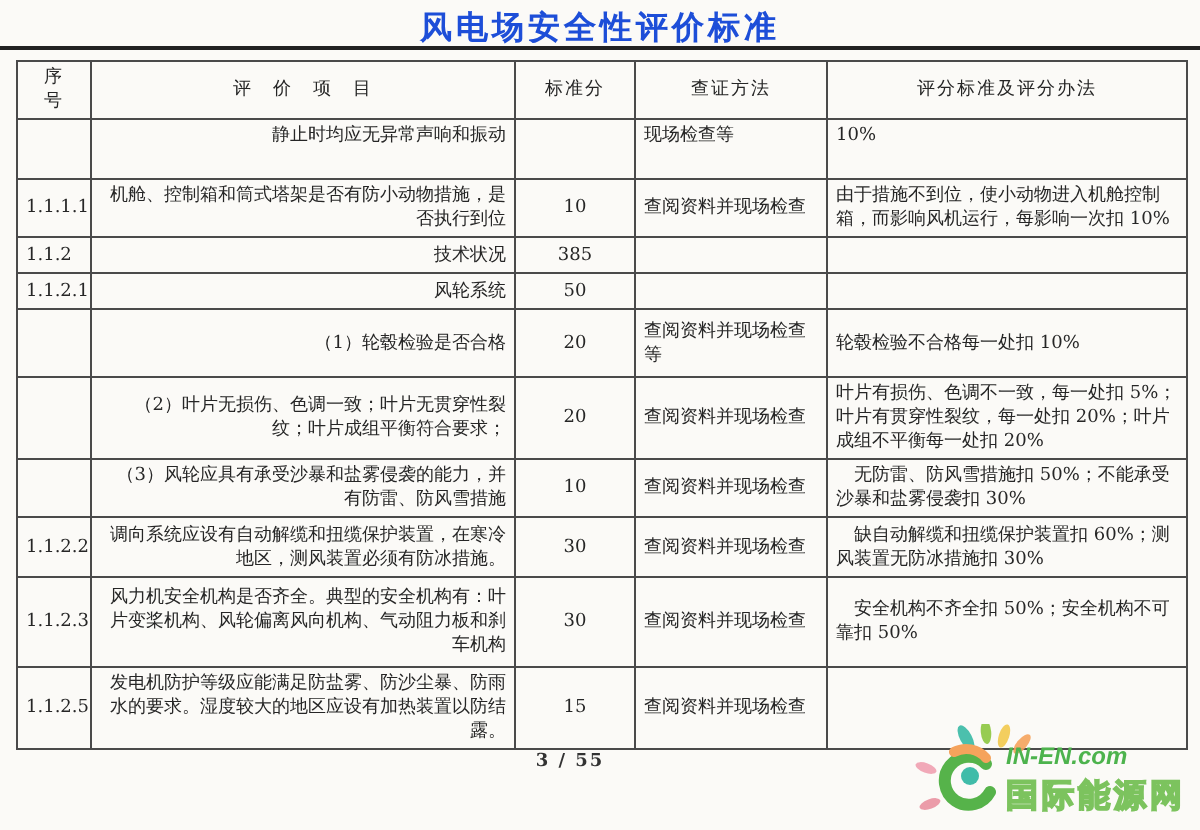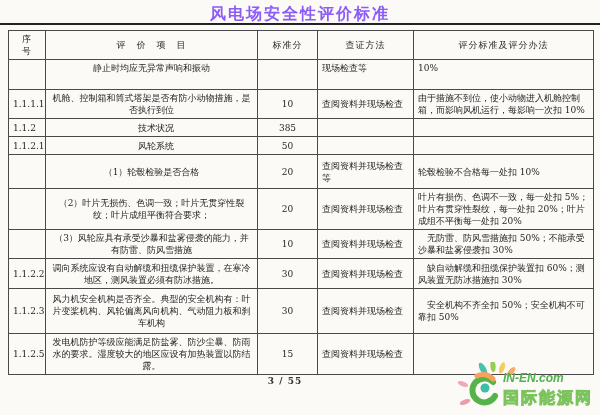--- a/index.html
+++ b/index.html
@@ -6,42 +6,42 @@
   body{
     width:600px;height:415px;position:relative;overflow:hidden;
     background:#fbfaf7;
     font-family:"DejaVu Serif","Liberation Serif",serif;
     color:#1f1f1f;
   }
   .page{position:absolute;inset:0;}
   .doc-title{
     position:absolute;top:4px;left:0;width:600px;
     text-align:center;font-size:16px;font-weight:bold;
-    letter-spacing:2px;color:#8b5cf6;
+    letter-spacing:2px;color:#1d4ed8;
   }
   .title-rule{
     position:absolute;top:23px;left:0;width:600px;height:2px;
     background:#222;
   }
   table.eval{
     position:absolute;top:30px;left:8px;width:585px;
     border-collapse:collapse;table-layout:fixed;
     font-size:9px;line-height:12px;color:#262626;
   }
   table.eval td,table.eval th{
     border:1px solid #4a4a4a;
     padding:2px 4px;vertical-align:middle;
     overflow:hidden;
   }
   table.eval th{
     font-weight:normal;text-align:center;height:14px;
     letter-spacing:1px;
   }
   td.no{vertical-align:top;padding-top:3px;}
-  td.item{text-align:center;}
+  td.item{text-align:right;}
   td.score{text-align:center;}
   td.method{text-align:left;padding-left:6px;}
   td.criteria{text-align:left;}
   tr.top-align td{vertical-align:top;}
   .page-number{
     position:absolute;top:376px;left:250px;width:70px;
     text-align:center;font-size:9px;font-weight:bold;color:#333;
     letter-spacing:1px;
   }
   .watermark{

